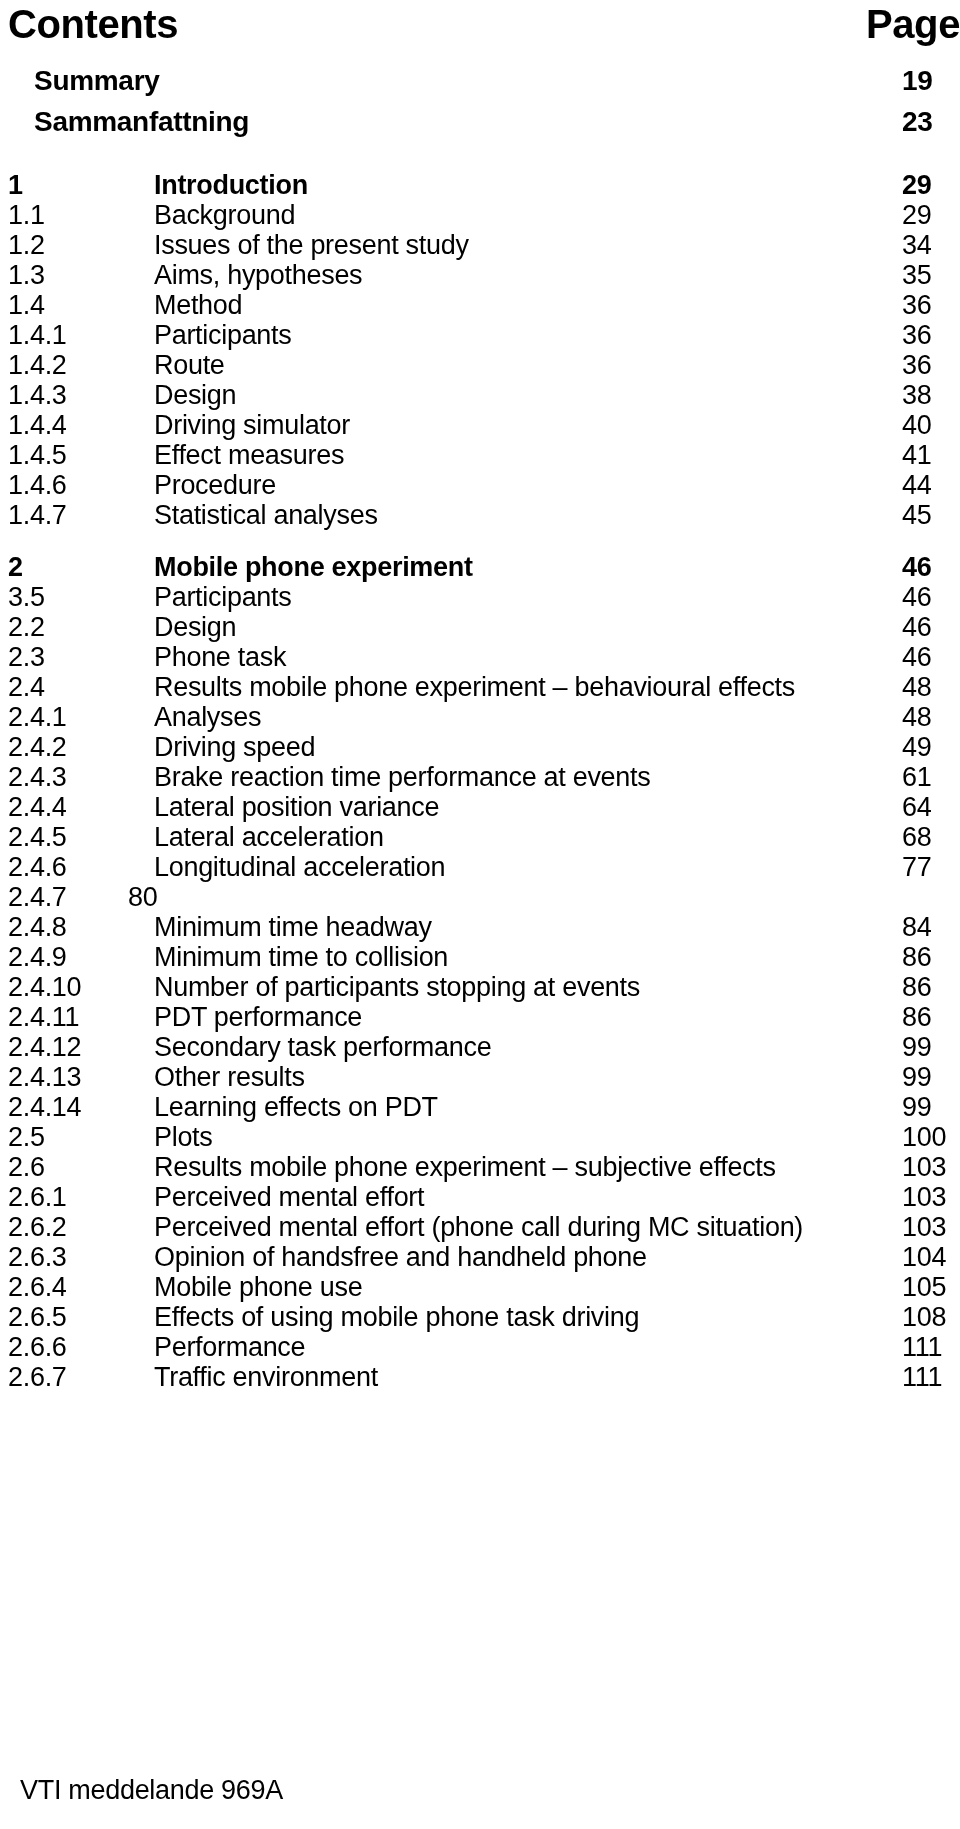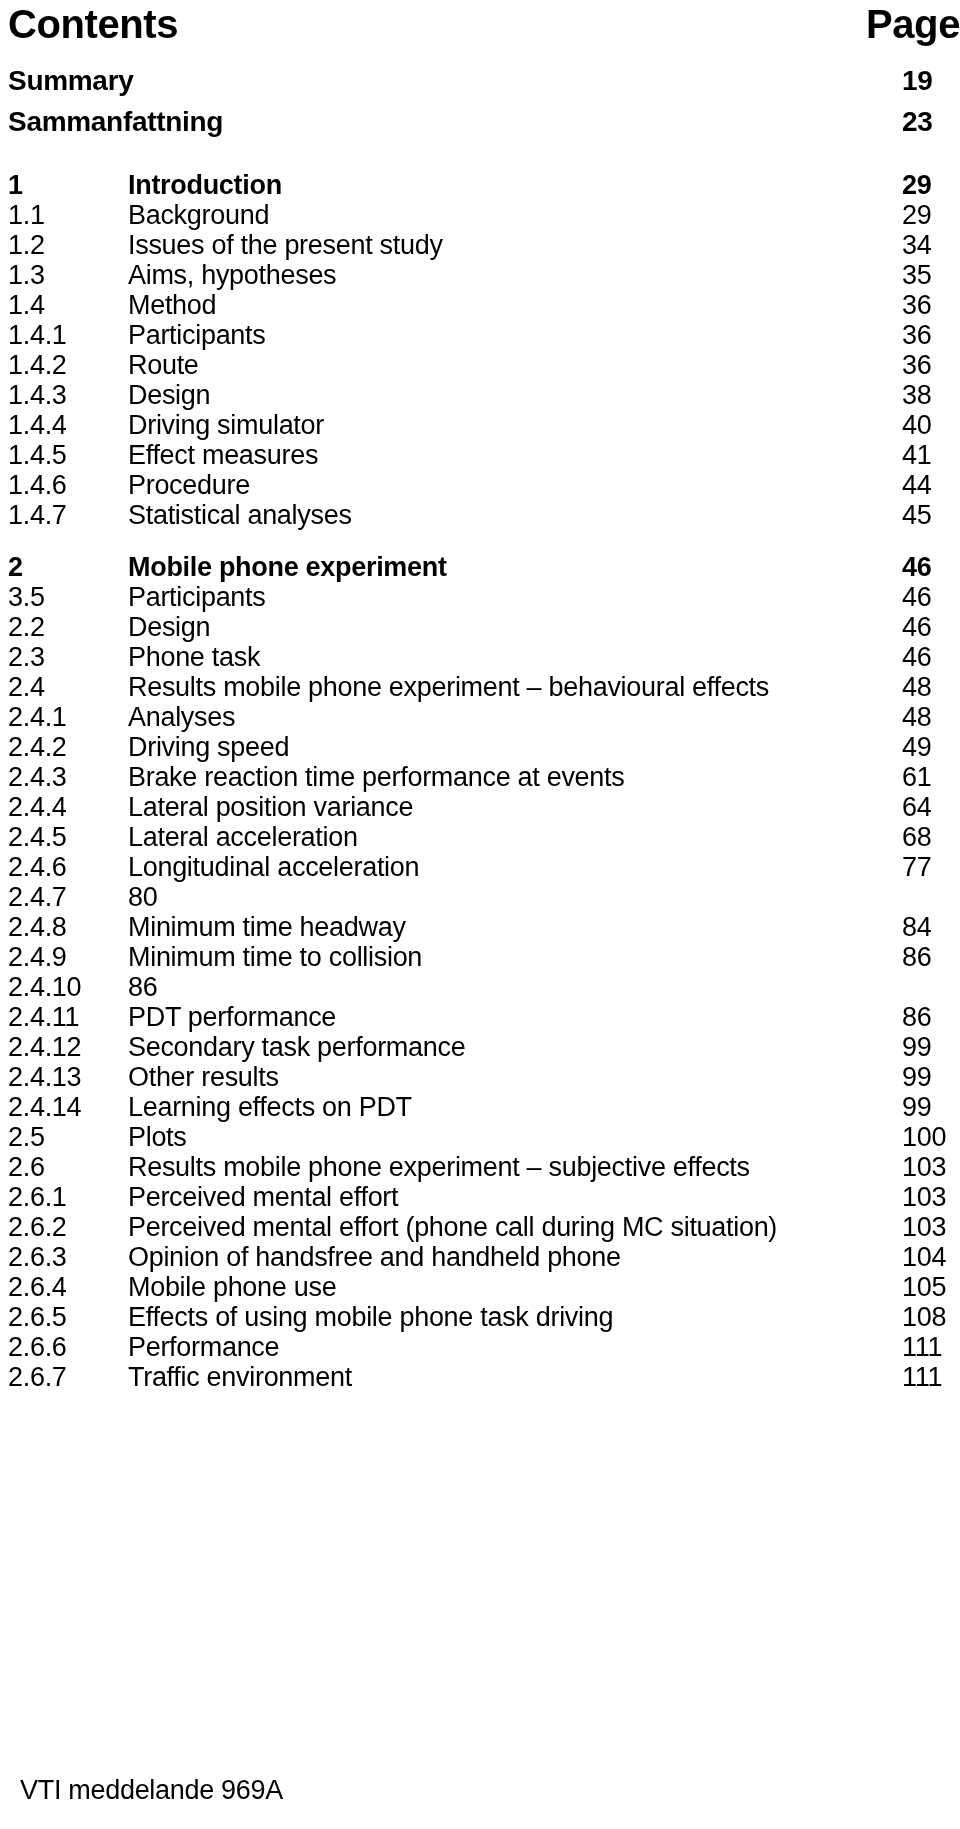--- a/index.html
+++ b/index.html
@@ -57,20 +57,21 @@
   }
   .entry .num {
     flex: 0 0 120px;
     width: 120px;
     letter-spacing: -0.3px;
   }
   .entry .label {
     flex: 1 1 auto;
     letter-spacing: -0.3px;
     overflow: hidden;
+    margin-left: 26px;
   }
   .entry .pg {
     flex: 0 0 auto;
     min-width: 58px;
     text-align: left;
     letter-spacing: -0.3px;
   }
 
   
   .entry.front {
@@ -254,20 +255,21 @@
         <span class="label">Minimum time headway</span>
         <span class="pg">84</span>
       </div>
       <div class="entry">
         <span class="num">2.4.9</span>
         <span class="label">Minimum time to collision</span>
         <span class="pg">86</span>
       </div>
       <div class="entry">
         <span class="num">2.4.10</span>
+        <span class="label">Number of participants stopping at events</span>
         <span class="pg">86</span>
       </div>
       <div class="entry">
         <span class="num">2.4.11</span>
         <span class="label">PDT performance</span>
         <span class="pg">86</span>
       </div>
       <div class="entry">
         <span class="num">2.4.12</span>
         <span class="label">Secondary task performance</span>

